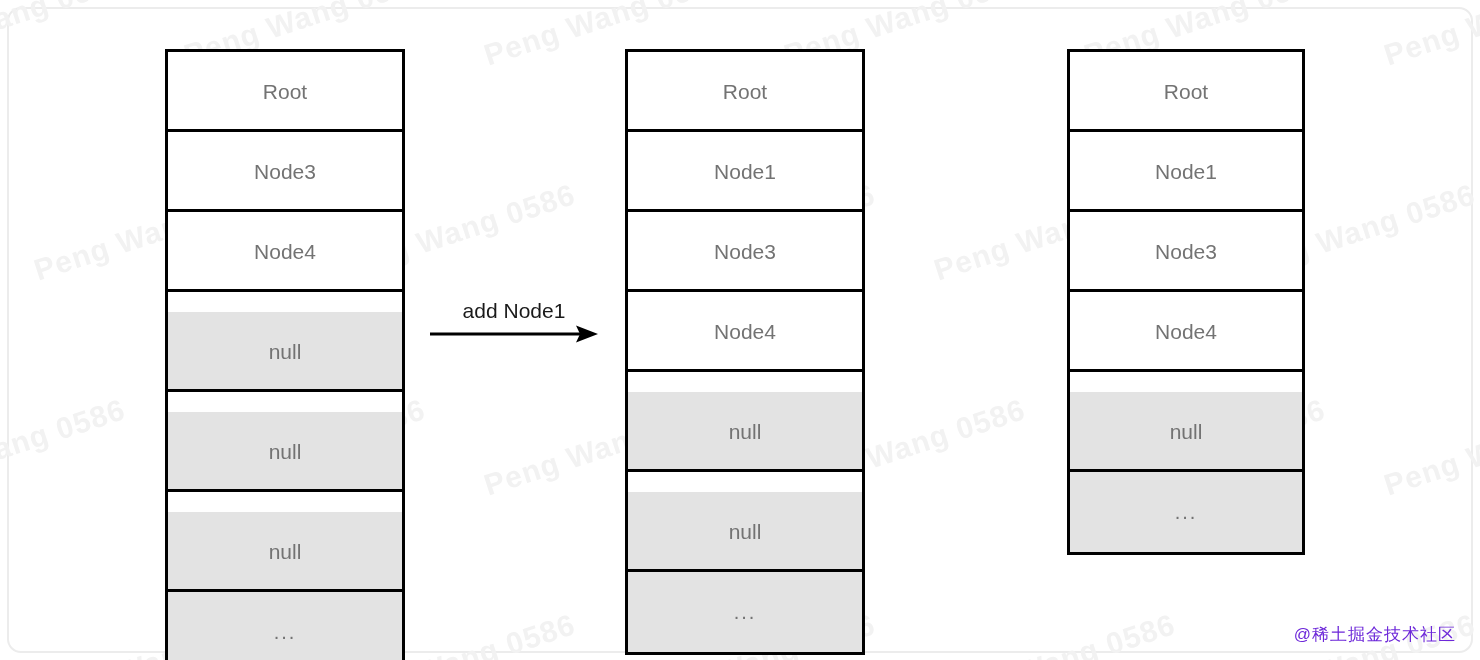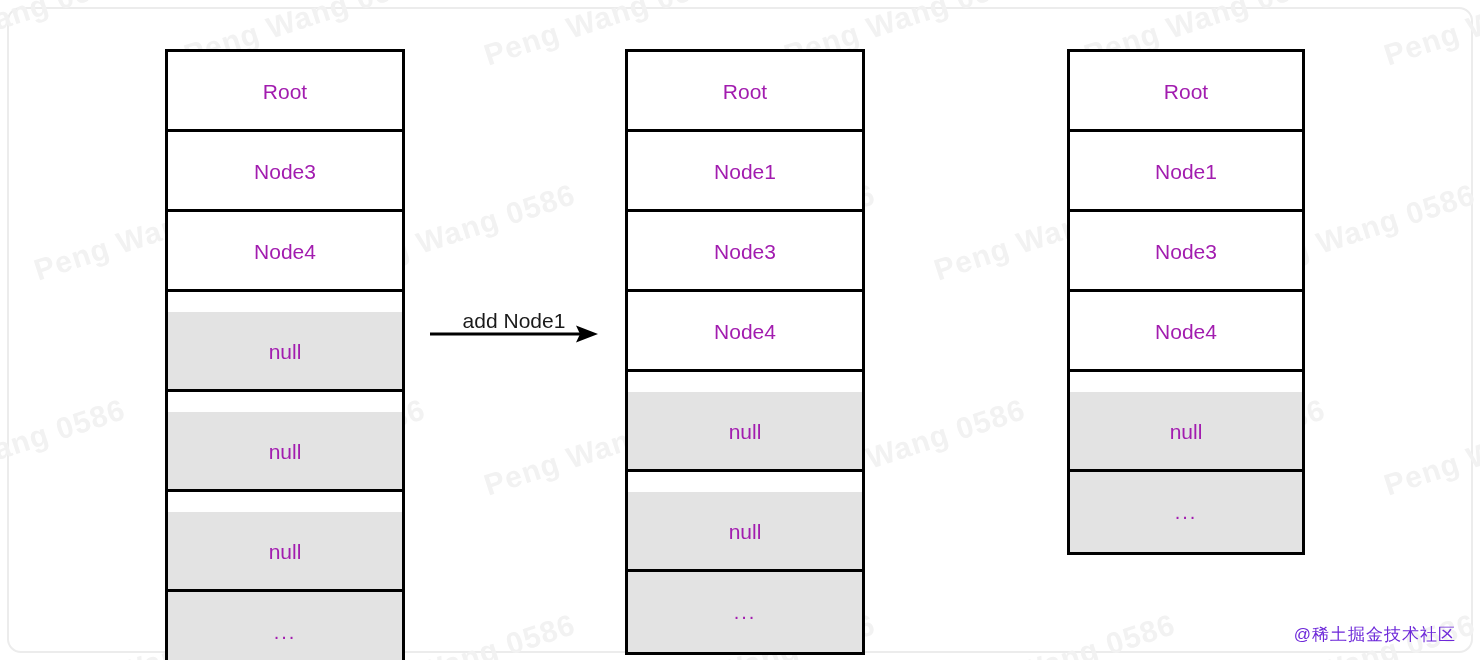--- a/index.html
+++ b/index.html
@@ -66,21 +66,21 @@
     box-sizing: border-box;
     border: 3px solid #000000;
     background: #ffffff;
   }
   .cell {
     box-sizing: border-box;
     height: 80px;
     line-height: 80px;
     text-align: center;
     font-size: 21px;
-    color: #a21caf;
+    color: #737373;
     border-bottom: 3px solid #000000;
     background: #ffffff;
     font-family: "Liberation Sans", sans-serif;
     white-space: nowrap;
     overflow: hidden;
   }
   .cell:last-child {
     border-bottom: none;
   }
   .cell.filled { background: #ffffff; }
@@ -92,21 +92,21 @@
   }
 
   
   .arrow-group {
     position: absolute;
     z-index: 3;
   }
   .arrow-label {
     position: absolute;
     left: 0;
-    bottom: 10px;
+    bottom: 20px;
     width: 100%;
     text-align: center;
     font-size: 21px;
     color: #1a1a1a;
     font-family: "Liberation Sans", sans-serif;
     white-space: nowrap;
   }
   .arrow-svg {
     position: absolute;
     left: 0;

